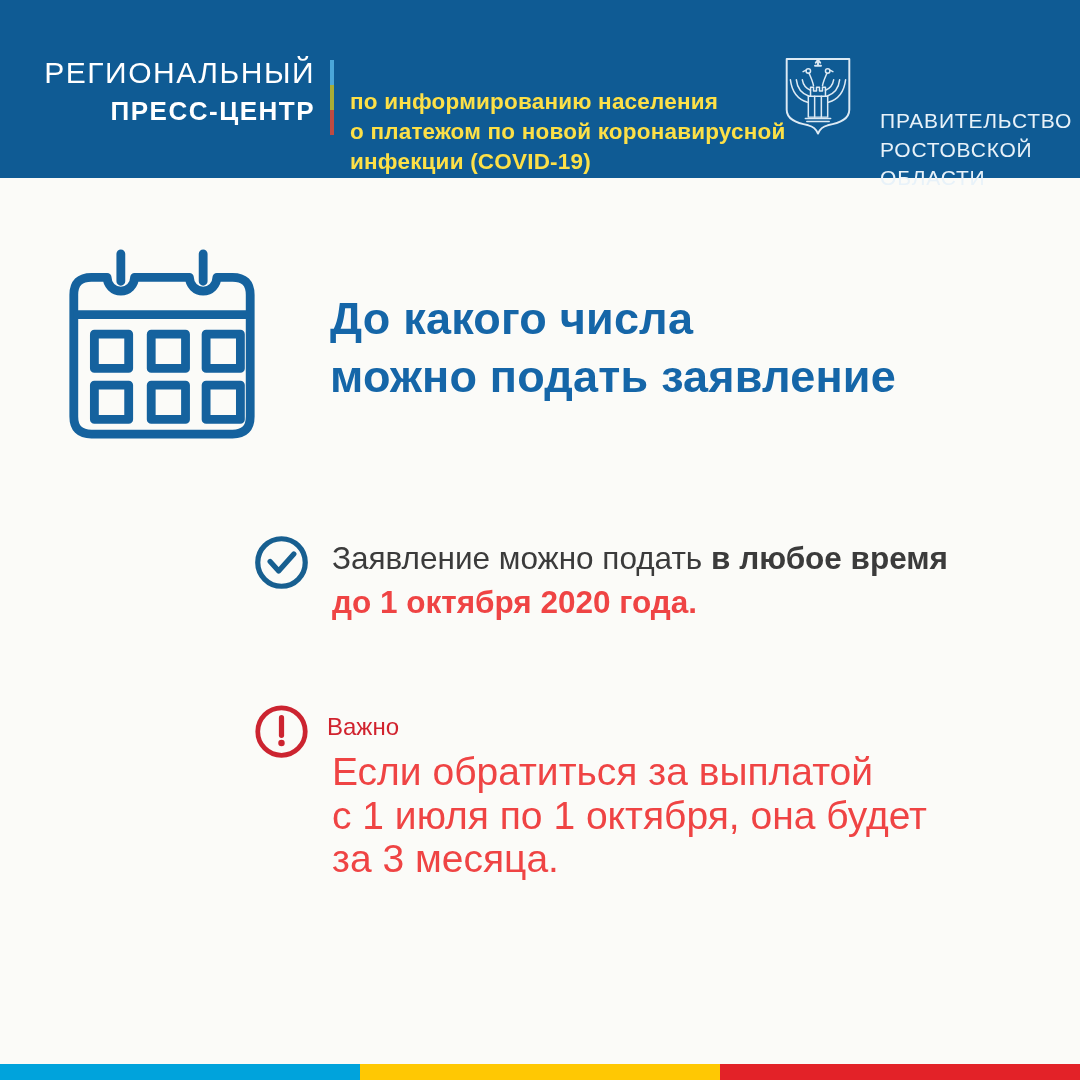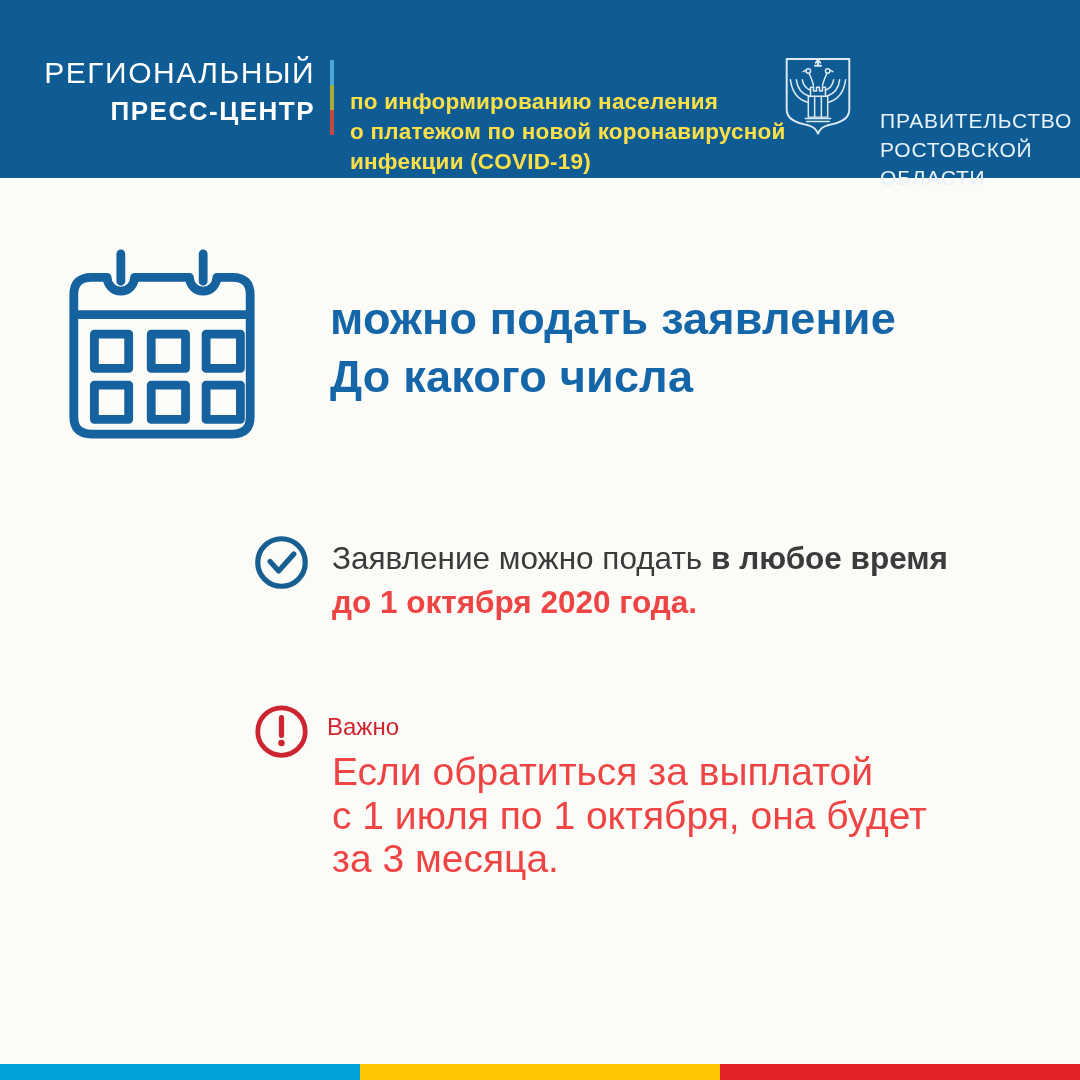--- a/index.html
+++ b/index.html
@@ -99,22 +99,22 @@
       <rect x="31" y="98" width="35" height="35"></rect>
       <rect x="89" y="98" width="35" height="35"></rect>
       <rect x="145" y="98" width="35" height="35"></rect>
       <rect x="31" y="150" width="35" height="35"></rect>
       <rect x="89" y="150" width="35" height="35"></rect>
       <rect x="145" y="150" width="35" height="35"></rect>
     </g>
   </svg>
 
   <div class="title">
+    <div>До какого числа</div>
     <div>можно подать заявление</div>
-    <div>До какого числа</div>
   </div>
 
   <svg class="check-icon" viewBox="0 0 60 60">
     <g fill="none" stroke="#175F90" stroke-width="5.5" stroke-linecap="round" stroke-linejoin="round">
       <circle cx="30" cy="30" r="25"></circle>
       <path d="M18,29 L27,39 L43,21"></path>
     </g>
   </svg>
   <div class="point1">
     <div><span>Заявление можно подать </span><span class="b">в любое время</span></div>

